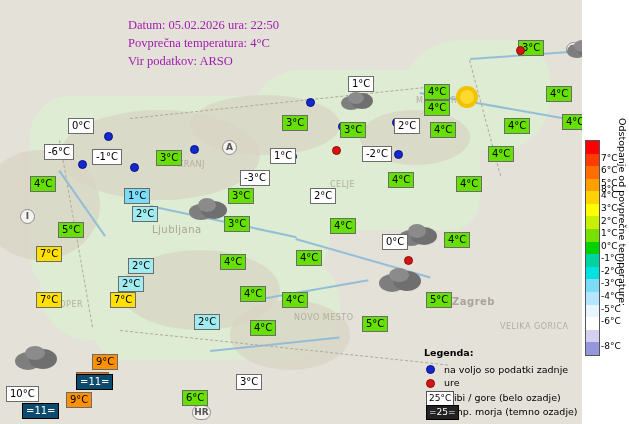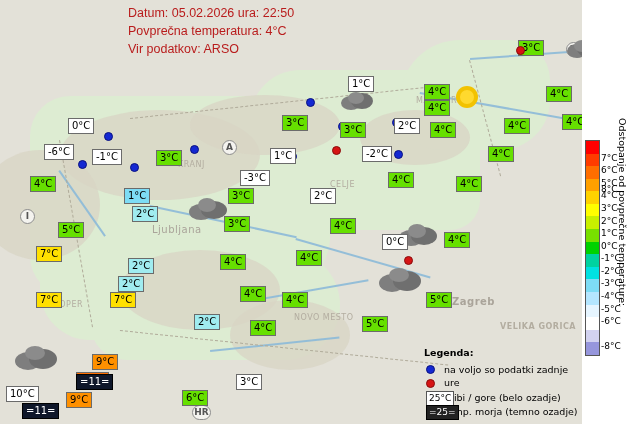--- a/index.html
+++ b/index.html
@@ -89,21 +89,21 @@
     position: absolute;
     font-size: 10px;
     line-height: 12px;
     padding: 1px 3px;
     border: 1px solid #6b6b6b;
     color: #000;
     white-space: nowrap;
     font-family: "DejaVu Sans", sans-serif;
   }
   .chip.sea-temp {
-    background: #0f172a; color: #fff; border-color: #000;
+    background: #0c4a6e; color: #fff; border-color: #000;
   }
 
   
   .cloud {
     position: absolute;
     width: 34px; height: 20px;
   }
   .cloud svg { display: block; }
   .sun { position: absolute; width: 30px; height: 30px; }
 
@@ -127,24 +127,24 @@
     background: #f0c400;
     border-radius: 50% 45% 48% 52%;
     opacity: .95;
   }
   #logo .word2 {
     position: absolute; left: 6px; top: 44px;
     font-size: 10px; color: #ffffff;
     font-family: "DejaVu Sans", sans-serif;
   }
   #header-text {
-    position: absolute; left: 128px; top: 4px;
-    font-family: Liberation Sans, sans-serif;
+    position: absolute; left: 128px; top: 16px;
+    font-family: Liberation Serif, serif;
     font-size: 12.5px;
-    color: #b91c1c;
+    color: #a21caf;
     line-height: 18px;
     white-space: nowrap;
   }
 
   
   #scale {
     position: absolute; left: 582px; top: 0;
     width: 47px; height: 424px;
     background: #ffffff;
   }
@@ -236,21 +236,21 @@
     <div class="border" style="left:130px; top:118px; width:300px; transform:rotate(-6deg);"></div>
     <div class="border" style="left:470px; top:60px; width:120px; transform:rotate(75deg);"></div>
     <div class="border" style="left:120px; top:330px; width:330px; transform:rotate(6deg);"></div>
     <div class="border" style="left:60px; top:140px; width:190px; transform:rotate(80deg);"></div>
 
     <div id="place-labels">
         <div class="maplabel big" style="left: 152px; top: 224px;">Ljubljana</div>
         <div class="maplabel" style="left: 178px; top: 160px;">KRANJ</div>
         <div class="maplabel big" style="left: 452px; top: 296px; font-weight: bold;">Zagreb</div>
         <div class="maplabel" style="left: 294px; top: 313px;">NOVO MESTO</div>
-        <div class="maplabel" style="left: 500px; top: 322px; font-weight: bold;">VELIKA GORICA</div>
+        <div class="maplabel" style="left: 500px; top: 322px;">VELIKA GORICA</div>
         <div class="maplabel" style="left: 416px; top: 96px;">MARIBOR</div>
         <div class="maplabel" style="left: 330px; top: 180px;">CELJE</div>
         <div class="maplabel" style="left: 54px; top: 300px;">KOPER</div>
       </div>
 
     <div id="country-codes">
         <div class="ccode" style="left: 222px; top: 140px;">A</div>
         <div class="ccode" style="left: 566px; top: 42px;">H</div>
         <div class="ccode" style="left: 20px; top: 209px;">I</div>
         <div class="ccode" style="left: 192px; top: 405px; width: 19px; border-radius: 9px;">HR</div>

